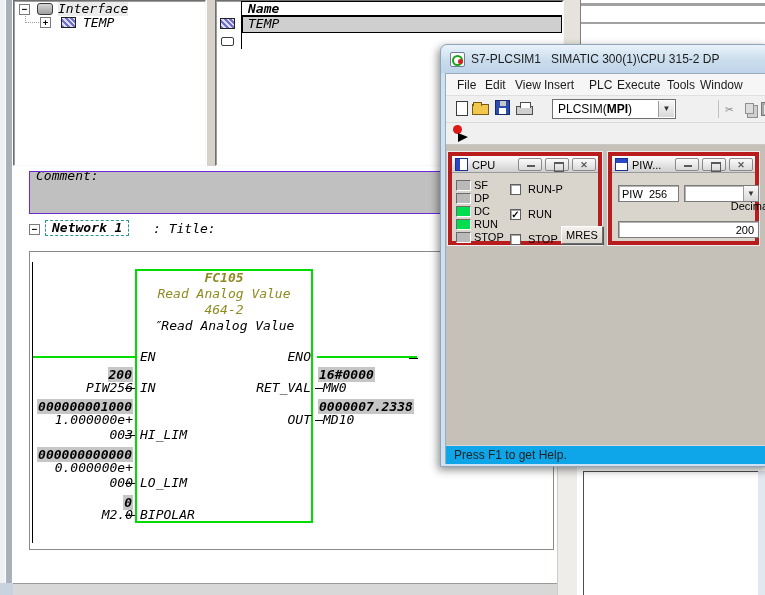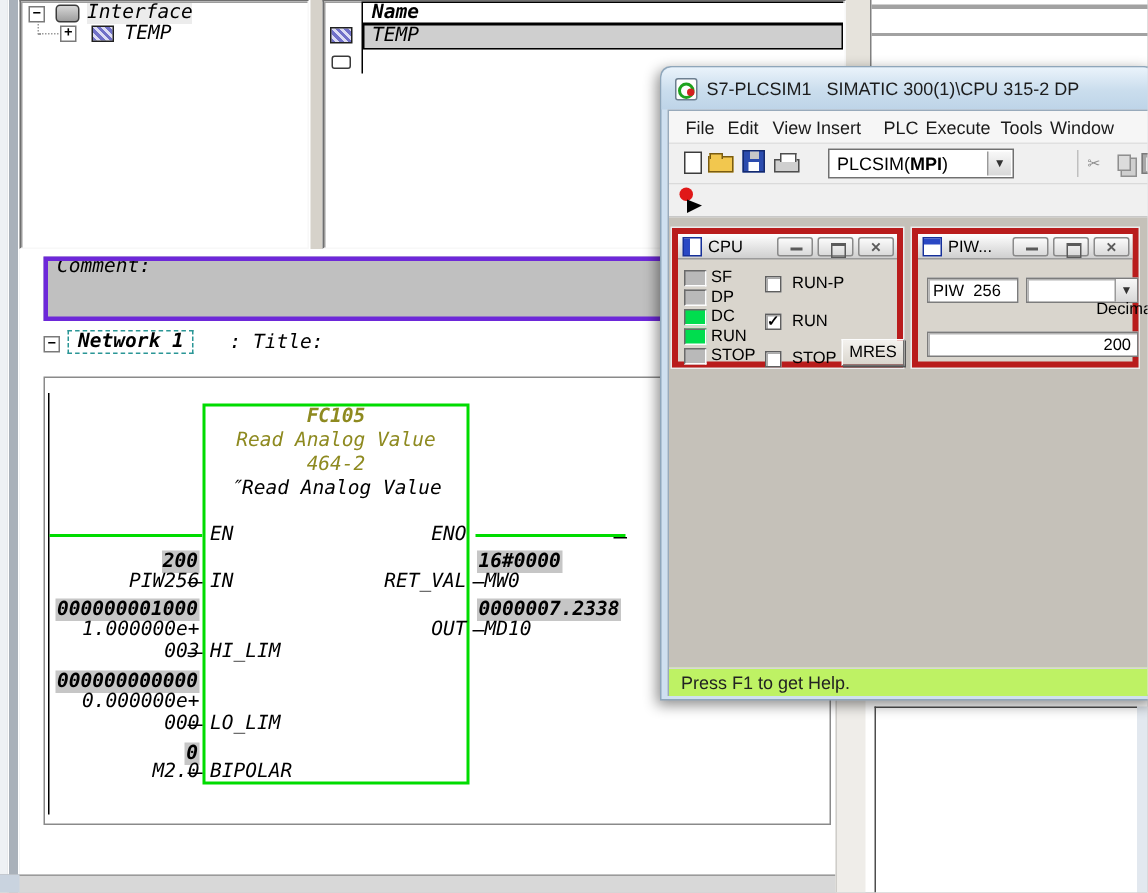--- a/index.html
+++ b/index.html
@@ -23,21 +23,21 @@
                 border:1px solid #3a3a3a; border-radius:3px; }
   .icon-decl  { position:absolute; width:15px; height:11px; border:1px solid #202020;
                 background:repeating-linear-gradient(45deg,#7070c8 0 2px,#dcdcf4 2px 4px); }
   .icon-empty { position:absolute; width:13px; height:9px; border:1px solid #3a3a3a; border-radius:2px; background:#fff; }
   .dotline { position:absolute; border-left:1px dotted #9a9a9a; }
   .dotline-h { position:absolute; border-top:1px dotted #9a9a9a; }
 
   .hline { position:absolute; background:#a2a2a2; }
 
   .comment-box { position:absolute; left:29px; top:171px; width:524px; height:43px;
-                 background:#c0c0c0; border:3px solid #6d28d9; overflow:hidden; }
+                 background:#c0c0c0; border:1px solid #6d28d9; overflow:hidden; }
   .net-box { position:absolute; left:29px; top:251px; width:525px; height:299px;
              background:#fff; border:1px solid #8a8a8a; }
   .rail  { position:absolute; width:1px; background:#000; }
   .wire  { position:absolute; height:2px; background:#00dc00; }
   .tickh { position:absolute; height:1px; background:#000; }
   .fbd-block { position:absolute; border:2px solid #00dc00; background:#fff; }
   .bt  { position:absolute; left:135px; width:178px; text-align:center; }
   .olive { color:#8e8a20; }
   .bold { font-weight:bold; }
   .pinL { position:absolute; left:140px; }
@@ -63,21 +63,21 @@
   .client { position:absolute; left:4px; top:28px; width:322px; height:391px; background:#f0f0f0;
             border:1px solid #98aabb; }
   .menubar { position:absolute; left:0; top:0; width:100%; height:22px; background:#f6f6f6;
              border-bottom:1px solid #e0e0e0; }
   .menubar span { position:absolute; top:4px; font:12px "Liberation Sans",sans-serif; color:#1a1a1a;text-align:right; }
   .toolbar1 { position:absolute; left:0; top:22px; width:100%; height:27px; background:#f0f0f0;
               border-bottom:1px solid #dadada; }
   .toolbar2 { position:absolute; left:0; top:49px; width:100%; height:22px; background:#f0f0f0;
               border-bottom:1px solid #c8c8c8; }
   .mdi { position:absolute; left:0; top:71px; width:100%; height:300px; background:#c5c1b9; }
-  .statusbar { position:absolute; left:0; top:371px; width:100%; height:19px; background:#bef264;
+  .statusbar { position:absolute; left:0; top:371px; width:100%; height:19px; background:#0ea5e9;
                border-top:1px solid #d8d8d8; font:12px "Liberation Sans",sans-serif; color:#222;
                padding:2px 14px 0 8px; }
 
   
   .tbi { position:absolute; top:4px; width:18px; height:18px; }
   .tb-new { width:12px; height:15px; background:#fff; border:1px solid #3c3c3c; margin:1px 0 0 2px; }
   .tb-open { width:17px; height:11px; background:#f2c74e; border:1px solid #7a5c10; margin-top:4px; position:relative; }
   .tb-open::before { content:""; position:absolute; left:0; top:-3px; width:7px; height:3px;
                      background:#f2c74e; border:1px solid #7a5c10; border-bottom:none; }
   .tb-save { width:15px; height:15px; background:#2c4cae; border:1px solid #142a6e; position:relative; margin-left:1px; }

